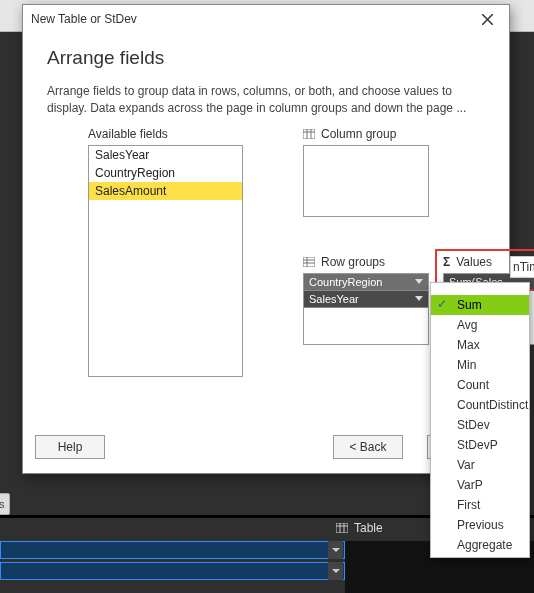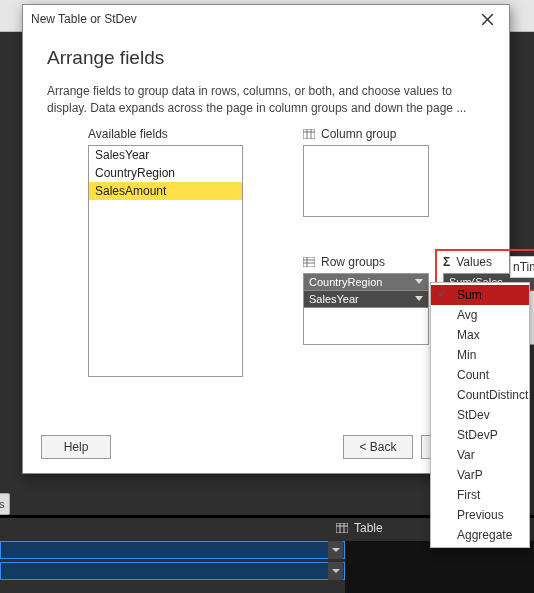--- a/index.html
+++ b/index.html
@@ -50,28 +50,28 @@
 
   .ic-tbl { width:12px; height:10px; display:inline-block; }
   .ic-tbl svg { display:block; }
 
   .field-chip { background:#6f6f6f; color:#fff; font-size:11px; padding:2px 5px; margin:0; border-bottom:1px solid #888; display:flex; align-items:center; justify-content:space-between;}
   .field-chip.dark { background:#4a4a4a; }
   .chev { width:0;height:0;border-left:4px solid transparent;border-right:4px solid transparent;border-top:5px solid #ddd; }
 
   .highlight { position:absolute; left:172px; top:122px; width:140px; height:42px; border:2px solid #e23a2e; pointer-events:none;}
 
-  .buttons { position:absolute; bottom:14px; left:0; right:0; padding:0 18px; display:flex; gap:8px; }
+  .buttons { position:absolute; bottom:14px; left:0; right:0; padding:0 12px; display:flex; gap:24px; }
   .buttons .sp{flex:1}
   .btn { min-width:70px; height:24px; border:1px solid #999; background:#f4f4f4; font-size:12px; color:#333; display:flex; align-items:center; justify-content:center; padding:0 10px; cursor:pointer;}
 
   
   .menu { position:absolute; left:430px; top:282px; width:100px; background:#fff; border:1px solid #bbb; box-shadow:2px 4px 10px rgba(0,0,0,0.4); font-size:12px; z-index:50; padding:2px 0;}
   .menu .mi { padding:3px 10px 3px 26px; position:relative; color:#333; cursor:pointer;}
-  .menu .mi.sel { background:#b91c1c; color:#000;}
+  .menu .mi.sel { background:#84cc16; color:#000;margin-top:10px;}
   .menu .mi.sel::before { content:"✓"; position:absolute; left:6px; top:2px; font-size:12px; color:#2a5d9f;}
 
   .ntime { position:absolute; left:510px; top:256px; font-size:12px; background:#fff; border:1px solid #ccc; padding:3px 2px; color:#333;}
 </style>
 </head>
 <body>
 
 <div class="bg-dark"></div>
 <div class="bg-light-top"></div>
 <div class="bg-bar"></div>

